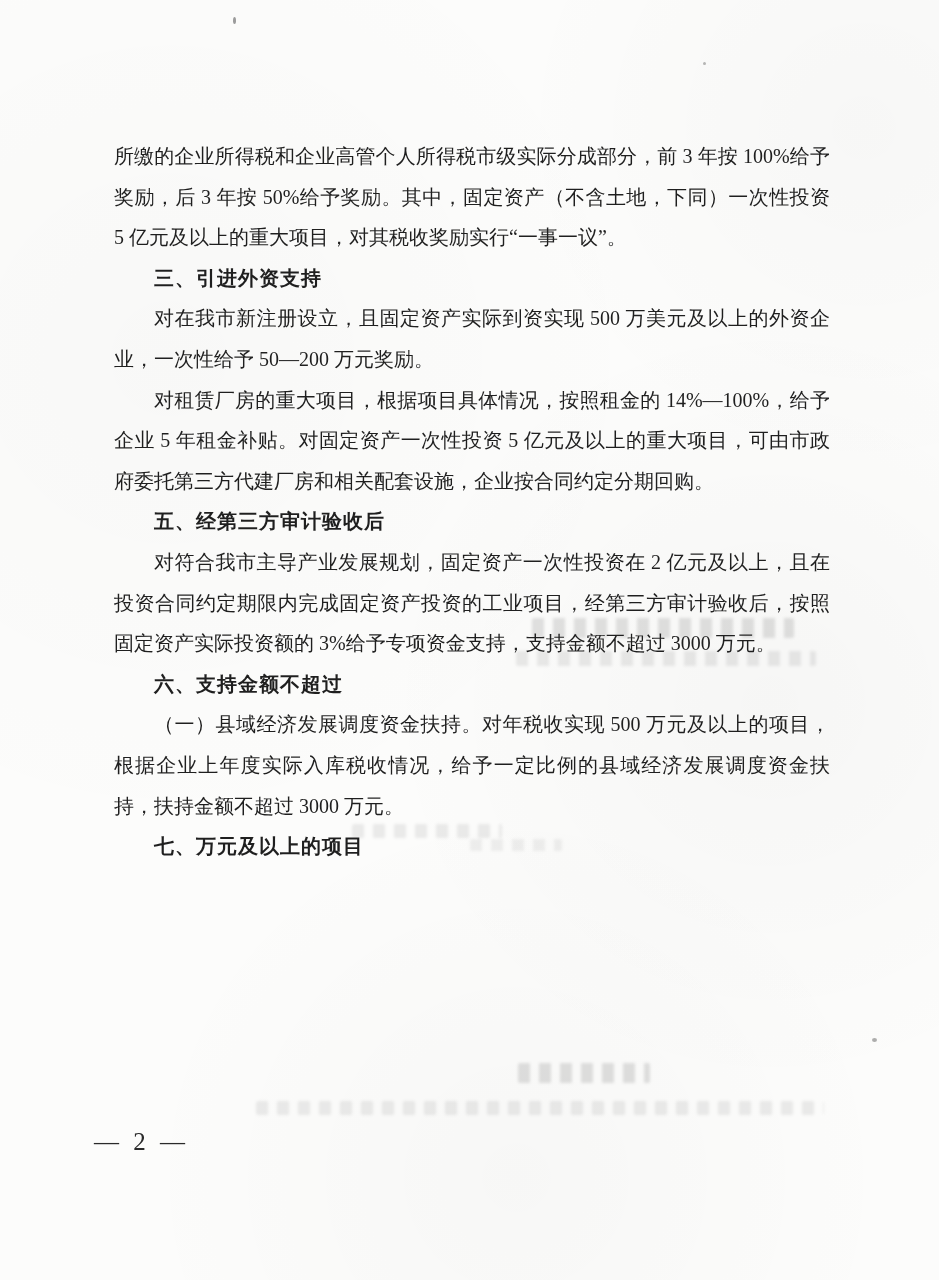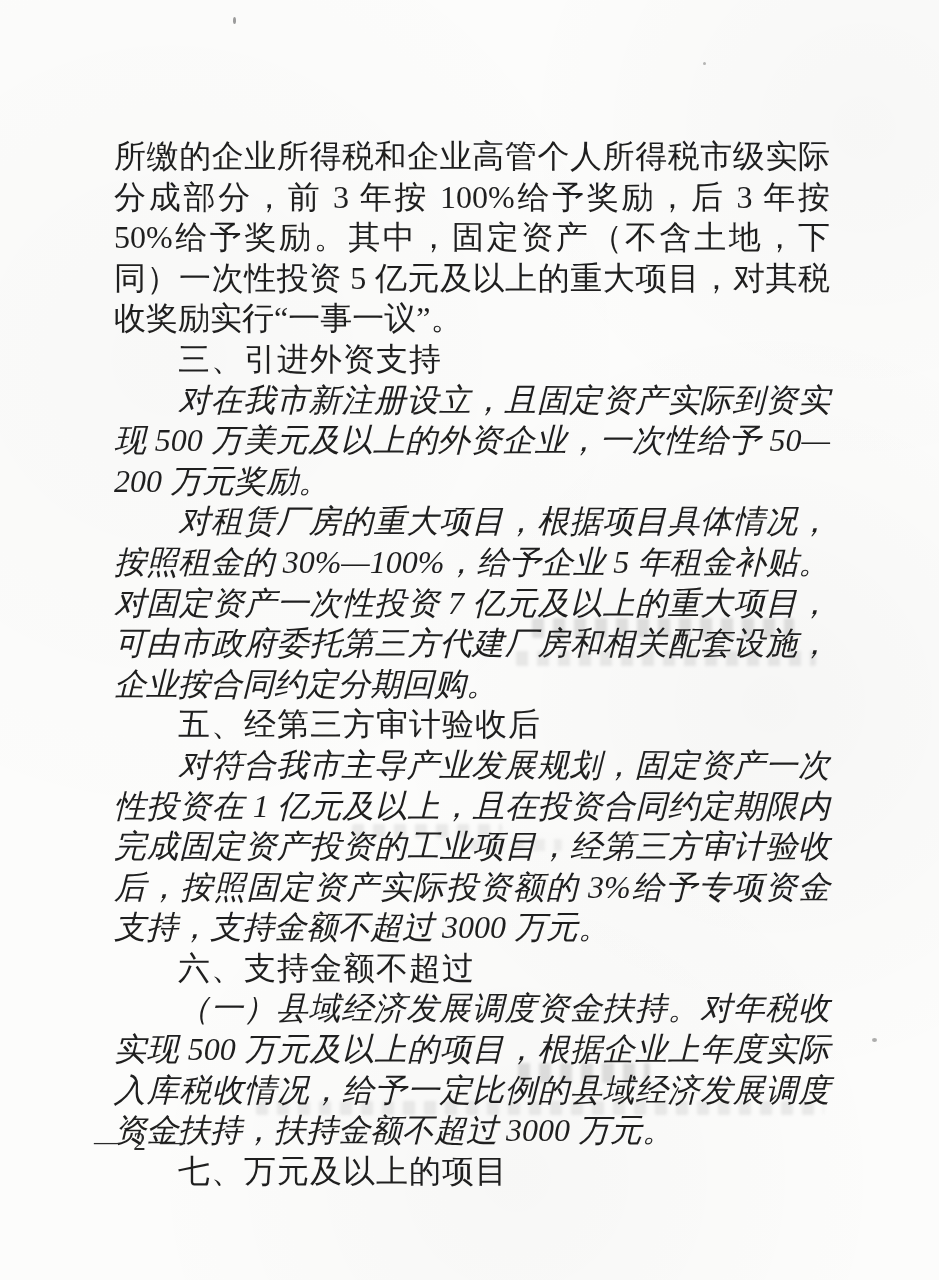--- a/index.html
+++ b/index.html
@@ -15,34 +15,34 @@
       radial-gradient(circle at 92% 10%, rgba(0,0,0,0.018), transparent 25%),
       var(--paper, #fcfcfb);
     overflow:hidden;
     font-family:"Liberation Serif","DejaVu Serif",serif;
     color:var(--ink, #1f1f1f);
   }
 
   .textblock {
     position:absolute;
     left:114px; top:136px; width:716px;
-    font-size:32px; line-height:40.6px;
+    font-size:20px; line-height:40.6px;
   }
 
   .para {
     margin:0;
     text-align:justify;
     text-justify:inter-ideograph;
   }
-  .para.indent { text-indent:2em;font-style:italic; }
+  .para.indent { text-indent:2em; }
 
   .heading {
     margin:0;
     font-family:"DejaVu Sans","Liberation Sans",sans-serif;
-    font-weight:400;
+    font-weight:700;
     text-indent:2em;
     letter-spacing:1px;
   }
 
   .pagenum {
     position:absolute;
     left:94px; top:1128px;
     font-size:25px;
     letter-spacing:4px;
     color:#2a2a2a;
@@ -85,22 +85,22 @@
   <div class="ghost ghost-b"></div>
   <div class="ghost ghost-c"></div>
   <div class="ghost ghost-d"></div>
   <div class="ghost ghost-e"></div>
   <div class="ghost ghost-f"></div>
 
   <div class="textblock">
       <div class="para">所缴的企业所得税和企业高管个人所得税市级实际分成部分，前 3 年按 100%给予奖励，后 3 年按 50%给予奖励。其中，固定资产（不含土地，下同）一次性投资 5 亿元及以上的重大项目，对其税收奖励实行“一事一议”。</div>
       <div class="heading">三、引进外资支持</div>
       <div class="para indent">对在我市新注册设立，且固定资产实际到资实现 500 万美元及以上的外资企业，一次性给予 50—200 万元奖励。</div>
-      <div class="para indent">对租赁厂房的重大项目，根据项目具体情况，按照租金的 30%—100%，给予企业 5 年租金补贴。对固定资产一次性投资 7 亿元及以上的重大项目，可由市政府委托第三方代建厂房和相关配套设施，企业按合同约定分期回购。</div>
+      <div class="para indent">对租赁厂房的重大项目，根据项目具体情况，按照租金的 14%—100%，给予企业 5 年租金补贴。对固定资产一次性投资 5 亿元及以上的重大项目，可由市政府委托第三方代建厂房和相关配套设施，企业按合同约定分期回购。</div>
       <div class="heading">五、经第三方审计验收后</div>
-      <div class="para indent">对符合我市主导产业发展规划，固定资产一次性投资在 1 亿元及以上，且在投资合同约定期限内完成固定资产投资的工业项目，经第三方审计验收后，按照固定资产实际投资额的 3%给予专项资金支持，支持金额不超过 3000 万元。</div>
+      <div class="para indent">对符合我市主导产业发展规划，固定资产一次性投资在 2 亿元及以上，且在投资合同约定期限内完成固定资产投资的工业项目，经第三方审计验收后，按照固定资产实际投资额的 3%给予专项资金支持，支持金额不超过 3000 万元。</div>
       <div class="heading">六、支持金额不超过</div>
       <div class="para indent">（一）县域经济发展调度资金扶持。对年税收实现 500 万元及以上的项目，根据企业上年度实际入库税收情况，给予一定比例的县域经济发展调度资金扶持，扶持金额不超过 3000 万元。</div>
       <div class="heading">七、万元及以上的项目</div>
     </div>
 
   <div class="pagenum">— 2 —</div>
 </div>
 
 </body></html>

